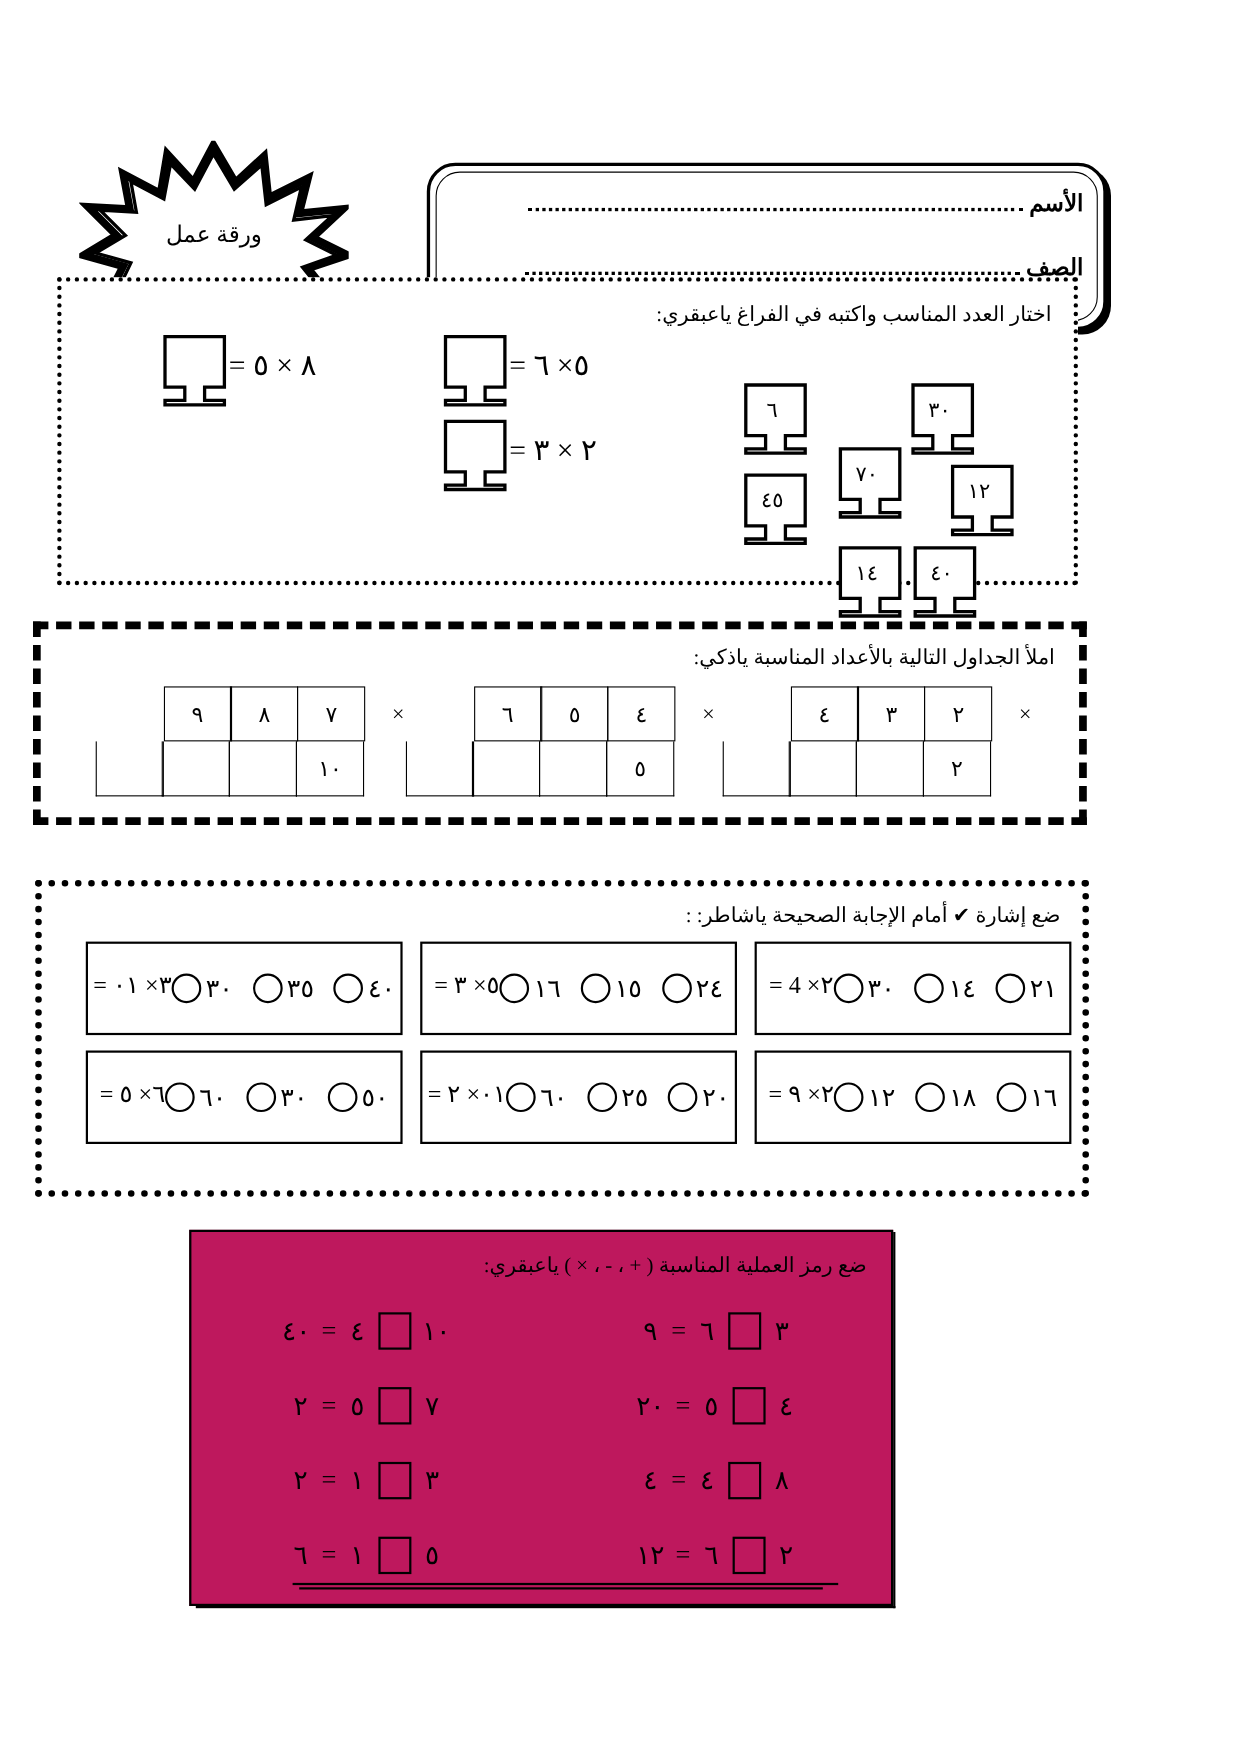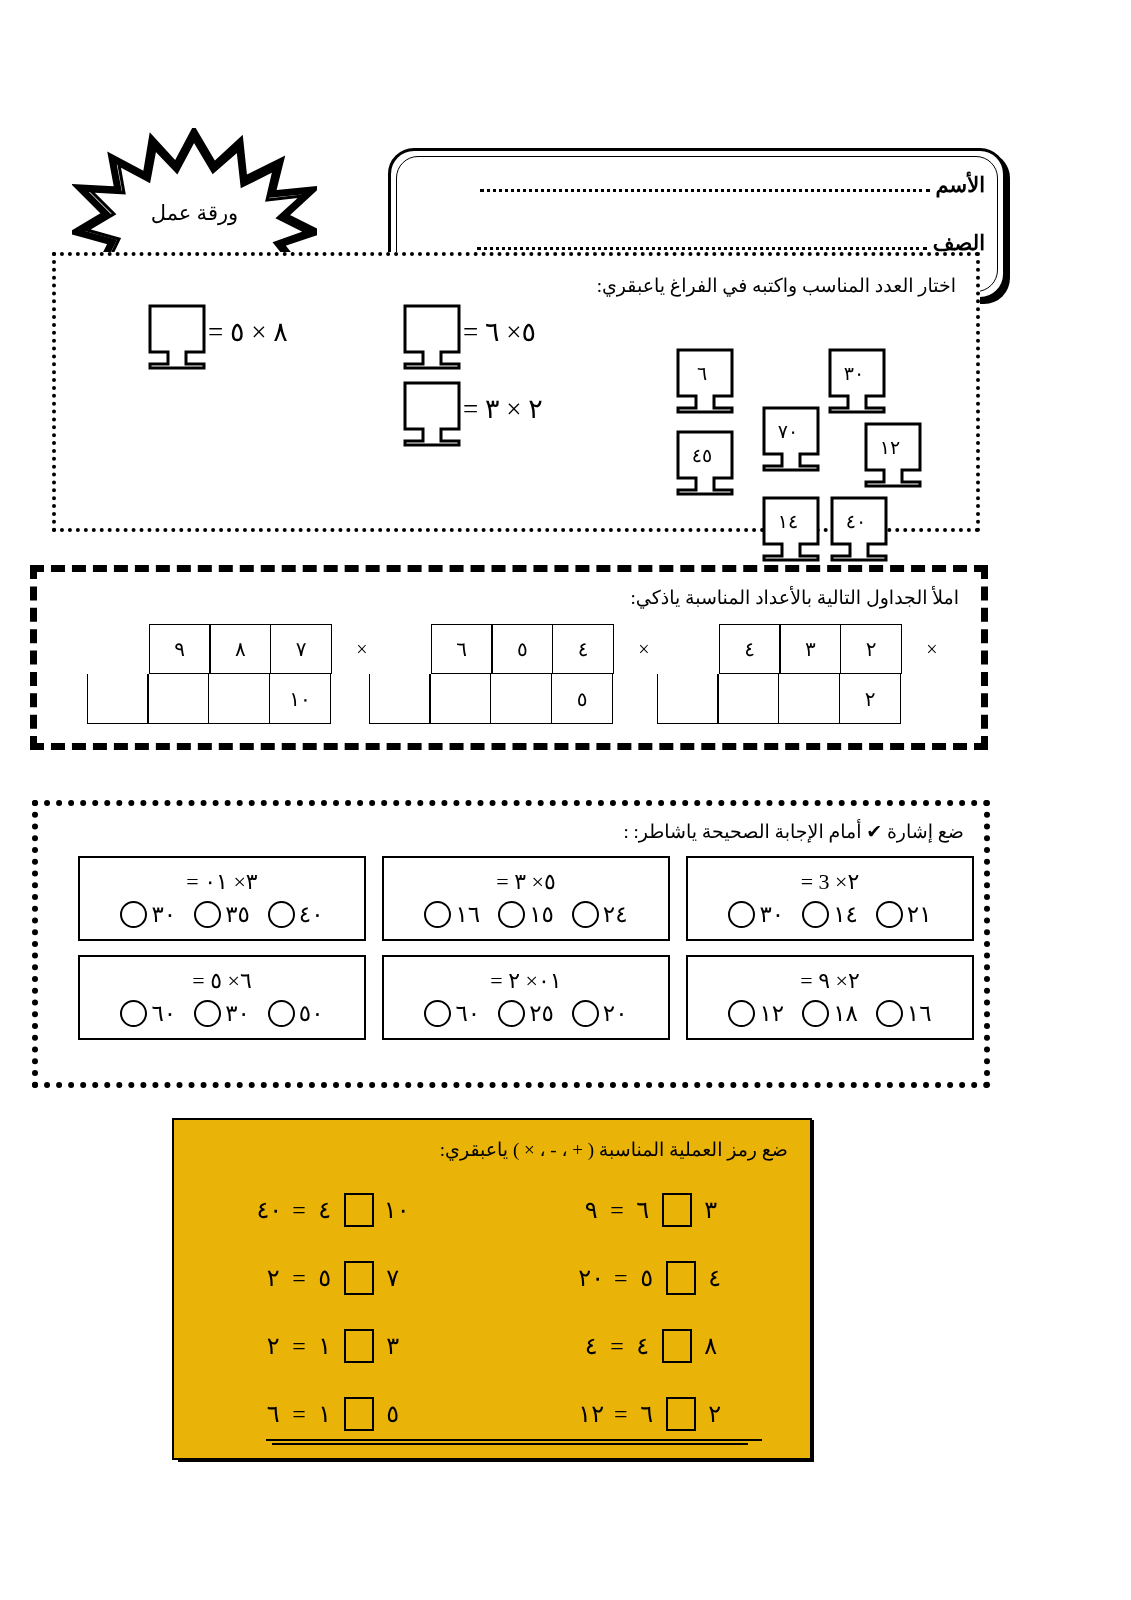--- a/index.html
+++ b/index.html
@@ -106,38 +106,38 @@
   .mtable .r2{margin-right:0;transform:translateX(-62px);}
   .mtable .r2 .tc{border-top:none;}
   .mtable .r2 .tc.opv{border:1.2px solid #000;border-top:none;}
 
   
   .s3-title{top:14px;right:20px;width:640px;}
   .mcq-wrap{position:absolute;top:50px;left:22px;width:914px;}
   .mcq-row{display:flex;flex-direction:row-reverse;gap:16px;margin-bottom:14px;}
   .mcq{
     width:288px;height:85px;border:2px solid #000;box-sizing:border-box;
-    display:flex;flex-direction:column;align-items:center;justify-content:center;
+    display:flex;flex-direction:row;align-items:center;justify-content:center;
     background:#fff;
   }
   .mcq-expr{
     direction:rtl;unicode-bidi:bidi-override;
     font-size:22px;letter-spacing:2px;margin-bottom:6px;
   }
   .mcq-opts{display:flex;flex-direction:row-reverse;align-items:center;gap:18px;}
   .mcq-opt{display:flex;flex-direction:row-reverse;align-items:center;gap:4px;font-size:23px;}
   .mcq-circle{
     width:27px;height:27px;border:2px solid #000;border-radius:50%;
     box-sizing:border-box;flex:none;
   }
 
   
   .sec4{
     position:absolute;left:172px;top:1118px;width:640px;height:342px;
-    border:2px solid #000;box-sizing:border-box;background:#eab308;
+    border:2px solid #000;box-sizing:border-box;background:#be185d;
   }
   .sec4-inner{
     position:absolute;left:4px;top:0px;right:-4px;bottom:-4px;
     border:2px solid #000;border-top:none;border-left:none;
     box-sizing:border-box;pointer-events:none;
   }
   .s4-title{top:18px;right:22px;width:590px;font-size:19px;}
   .s4-grid{position:absolute;top:56px;left:0;width:100%;}
   .s4-row{display:flex;flex-direction:row-reverse;height:68px;}
   .s4-cell{
@@ -319,21 +319,21 @@
     </div>
   </div>
 
   <div class="sec sec3">
     <div class="sec-title s3-title">ضع    إشارة  ✔   أمام الإجابة الصحيحة ياشاطر: :</div>
 
     <div class="mcq-wrap">
 
       <div class="mcq-row">
         <div class="mcq">
-          <div class="mcq-expr">٢× 3 =</div>
+          <div class="mcq-expr">٢× 4 =</div>
           <div class="mcq-opts">
             <div class="mcq-opt">
                 <span>٢١</span>
                 <span class="mcq-circle"></span>
               </div>
             <div class="mcq-opt">
                 <span>١٤</span>
                 <span class="mcq-circle"></span>
               </div>
             <div class="mcq-opt">

